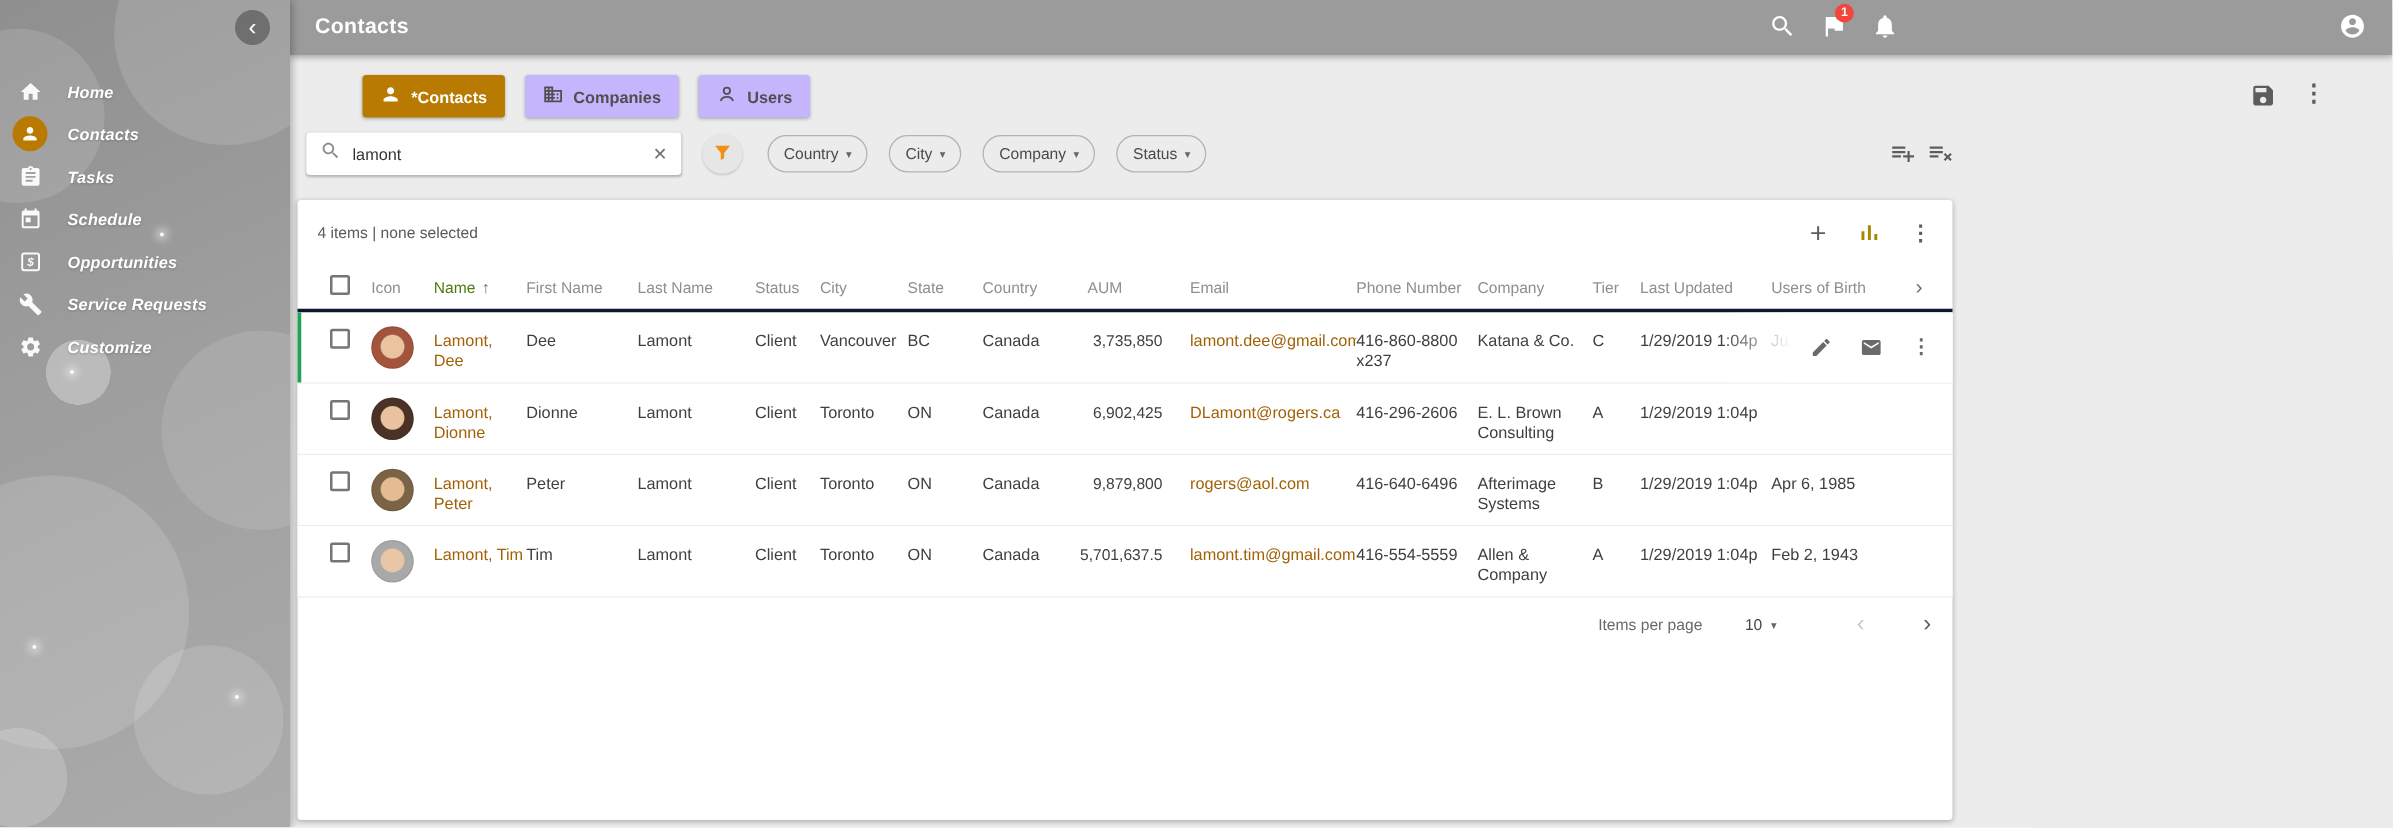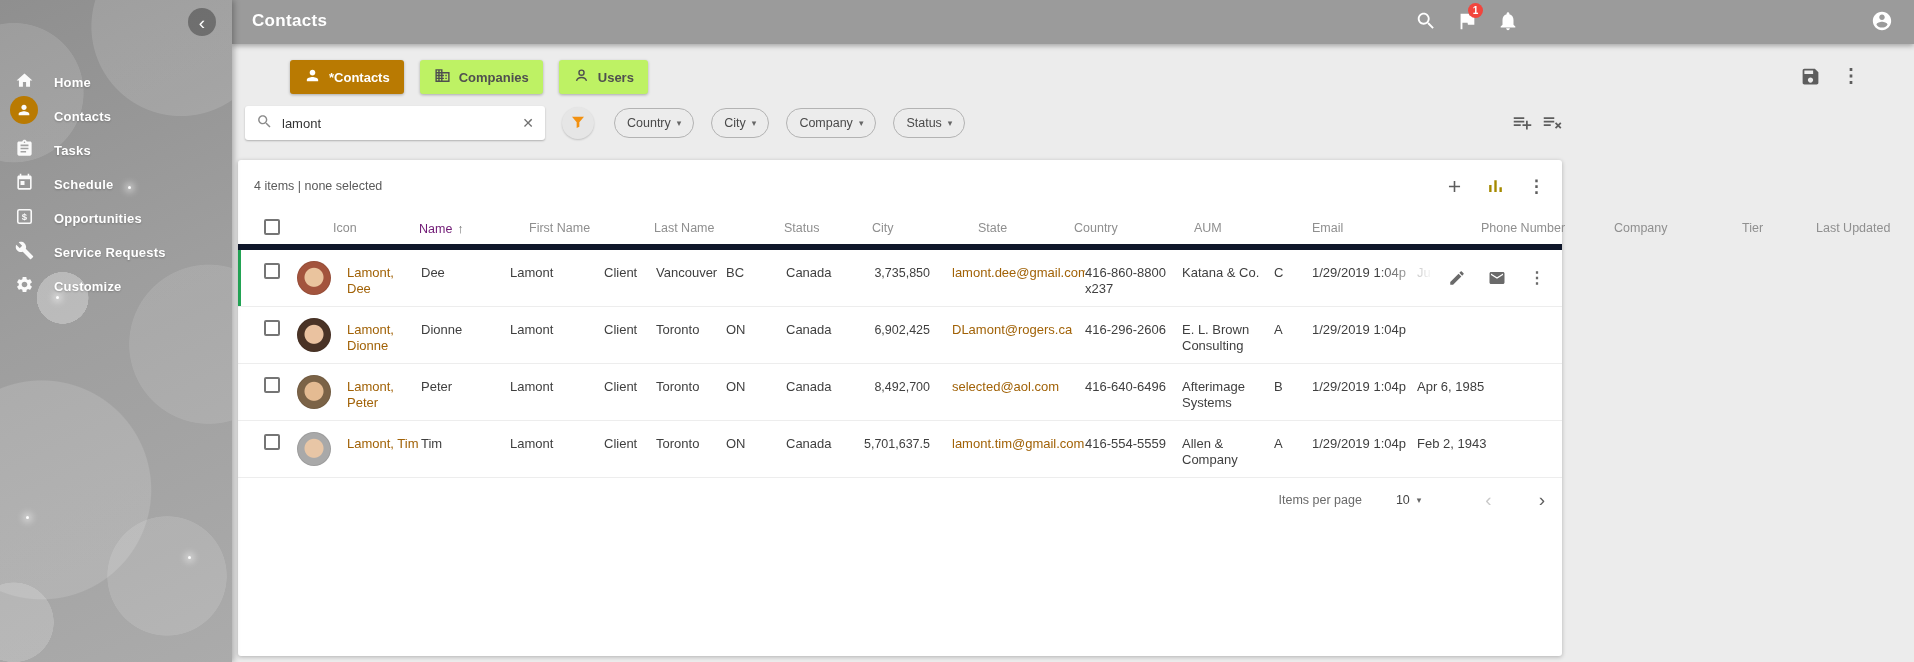--- a/index.html
+++ b/index.html
@@ -16,21 +16,21 @@
       radial-gradient(circle 80px at 90% 52%, rgba(255,255,255,.11) 99%, transparent 100%),
       radial-gradient(circle 110px at 18% 74%,rgba(255,255,255,.14) 99%, transparent 100%),
       radial-gradient(circle 60px at 72% 87%, rgba(255,255,255,.13) 99%, transparent 100%),
       radial-gradient(circle 40px at 6% 94%,  rgba(255,255,255,.18) 99%, transparent 100%),
       linear-gradient(155deg,#8f8f8f 0%, #9e9e9e 45%, #ababab 100%);
     box-shadow:2px 0 6px rgba(0,0,0,.28);
   }
   .collapse-btn { position:absolute; top:8px; right:16px; width:28px; height:28px; border:none; border-radius:50%;
     background:rgba(60,60,60,.50); color:#fff; font-size:19px; line-height:25px; text-align:center; cursor:pointer; }
   .nav { position:absolute; top:56px; left:0; right:0; }
-  .nav-item { display:flex; align-items:flex-end; height:34px; padding-left:14px; color:#fff; cursor:pointer; }
+  .nav-item { display:flex; align-items:center; height:34px; padding-left:14px; color:#fff; cursor:pointer;font-style:italic; }
   .nav-item.active { padding-left:10px; }
   .nav-icon { width:20px; height:20px; display:flex; align-items:center; justify-content:center; color:#fafafa; flex:none; }
   .nav-icon svg { width:19px; height:19px; }
   .nav-item.active .nav-icon { width:28px; height:28px; background:var(--accent-amber,#b97a02); border-radius:50%; }
   .nav-item.active .nav-icon svg { width:16px; height:16px; }
   .nav-label { margin-left:20px; font-size:13px; font-weight:700; letter-spacing:.2px; text-shadow:0 1px 2px rgba(0,0,0,.22); }
   .nav-item.active .nav-label { margin-left:16px; }
   .sparkle { position:absolute; width:3px; height:3px; border-radius:50%; background:#fff; box-shadow:0 0 7px 3px rgba(255,255,255,.55); }
 
   
@@ -40,21 +40,21 @@
   .topbar-icon { position:absolute; top:10px; width:24px; height:24px; color:#fff; cursor:pointer; background:none; border:none; }
   .topbar-icon svg { width:22px; height:22px; }
   .tb-search { left:1182px; } .tb-flag { left:1223px; } .tb-bell { left:1264px; } .tb-avatar { left:1638px; }
   .badge { position:absolute; top:-7px; left:13px; min-width:15px; height:15px; border-radius:8px; padding:0 3px;
     background:var(--badge-red,#f2453d); color:#fff; font-size:10px; line-height:15px; text-align:center; font-weight:700; }
 
   
   .content { position:absolute; left:232px; top:44px; width:1682px; height:618px; }
 
   .tabs { position:absolute; left:15px; top:16px; display:flex; gap:16px;padding-left:43px; }
-  .tab { display:flex; align-items:center; gap:8px; height:34px; padding:0 14px; background:#bef264; color:#4f4f4f;
+  .tab { display:flex; align-items:center; gap:8px; height:34px; padding:0 14px; background:#c4b5fd; color:#4f4f4f;
     font-size:13px; font-weight:700; border-radius:3px; box-shadow:0 1px 3px rgba(0,0,0,.28); cursor:pointer; border:none; }
   .tab svg { width:17px; height:17px; }
   .tab.active { background:var(--accent-amber,#b97a02); color:#fff; }
 
   .float-icon { position:absolute; width:24px; height:24px; color:#5d5d5d; cursor:pointer; background:none; border:none; }
   .float-icon svg { width:21px; height:21px; }
   .save-btn { left:1566px; top:22px; }
   .tabs-more { left:1607px; top:20px; font-size:19px; font-weight:700; color:#5d5d5d; text-align:center; line-height:24px; }
   .pl-add { left:1278px; top:68px; }
   .pl-remove { left:1308px; top:68px; }
@@ -79,38 +79,38 @@
   .card-toolbar { height:52px; display:flex; align-items:center; padding:0 16px; }
   .summary { font-size:12.5px; color:#5a5a5a; }
   .toolbar-actions { margin-left:auto; display:flex; align-items:center; gap:22px; color:#5d5d5d; }
   .toolbar-actions .tbtn { background:none; border:none; cursor:pointer; color:#5d5d5d; width:19px; height:19px; }
   .toolbar-actions svg { width:19px; height:19px; display:block; }
   .chart-btn { color:var(--chart-icon-olive,#a58a00) !important; }
   .more-glyph { font-size:17px; font-weight:700; line-height:19px; text-align:center; }
 
   .thead, .trow { display:grid; padding-left:26px;
     grid-template-columns:33px 50px 74px 89px 94px 52px 70px 60px 70px 90px 139px 97px 92px 38px 105px 111px minmax(20px,1fr); }
-  .thead { height:38px; align-items:center; border-bottom:6px solid #0f172a; color:#8f8f8f; font-size:12.5px;gap:36px; }
+  .thead { height:38px; align-items:center; border-bottom:3px solid #0f172a; color:#8f8f8f; font-size:12.5px; }
   .trow { position:relative; height:57px; border-bottom:1px solid #ededed; font-size:13px; color:#3f3f3f; background:#fff; }
   .cell { padding-top:15px; line-height:16px; }
   .checkbox { display:inline-block; width:16px; height:16px; border:2px solid #757575; border-radius:2px; cursor:pointer; }
   .trow .checkbox { margin-top:13px; }
   .avatar { display:inline-block; width:34px; height:34px; border-radius:50%; margin-top:11px;
     box-shadow:inset 0 0 0 1px rgba(0,0,0,.08); }
   .av0 { background:radial-gradient(circle at 50% 48%, #eac49e 0 9px, #a3543d 10px); }
   .av1 { background:radial-gradient(circle at 50% 48%, #eac2a0 0 9px, #4a3326 10px); }
   .av2 { background:radial-gradient(circle at 50% 48%, #e4bb92 0 9px, #7b6347 10px); }
   .av3 { background:radial-gradient(circle at 50% 48%, #e8c6a6 0 9px, #a9a9a9 10px); }
   .muted { color:#a16207; }
   .c-aum { text-align:right; padding-right:16px; white-space:nowrap; font-size:12.5px; }
   .thead .c-aum { text-align:left; padding-left:14px; padding-right:0; font-size:12.5px; }
   .c-email { padding-left:6px; white-space:nowrap; overflow:hidden; }
   .c-upd { white-space:nowrap; }
   .sort { color:#6e6e6e; margin-left:5px; font-size:13px; }
-  .th-name { color:#701a75; }
+  .th-name { color:#4d7c0f; }
   .th-next { justify-self:end; padding-right:24px; color:#6e6e6e; font-size:17px; cursor:pointer; background:none; border:none; }
   .row-ind { position:absolute; left:0; top:0; width:3px; height:100%; background:var(--row-indicator-green,#23a455); }
   .row-actions { position:absolute; right:0; top:0; height:100%; display:flex; align-items:center; gap:22px;
     padding:0 16px 0 70px; background:linear-gradient(90deg, rgba(255,255,255,0), #fff 30%); color:#6a6a6a; }
   .row-actions .rbtn { background:none; border:none; cursor:pointer; color:#6a6a6a; width:18px; height:18px; }
   .row-actions svg { width:18px; height:18px; display:block; }
   .row-actions .more-glyph { font-size:16px; line-height:18px; }
 
   .card-footer { height:44px; display:flex; align-items:center; justify-content:flex-end; font-size:12.5px; color:#6a6a6a; padding-right:17px;gap:20px; }
   .ipp-label { margin-right:14px; }
@@ -367,22 +367,22 @@
       <div class="trow">
         <div><span class="checkbox"></span></div>
         <div><span class="avatar av2"></span></div>
         <div class="cell muted">Lamont, Peter</div>
         <div class="cell">Peter</div>
         <div class="cell">Lamont</div>
         <div class="cell">Client</div>
         <div class="cell">Toronto</div>
         <div class="cell">ON</div>
         <div class="cell">Canada</div>
-        <div class="cell c-aum">8,492,700</div>
-        <div class="cell c-email muted">selected@aol.com</div>
+        <div class="cell c-aum">9,879,800</div>
+        <div class="cell c-email muted">rogers@aol.com</div>
         <div class="cell">416-640-6496</div>
         <div class="cell">Afterimage Systems</div>
         <div class="cell">B</div>
         <div class="cell c-upd">1/29/2019 1:04p</div>
         <div class="cell">Apr 6, 1985</div>
         <div></div>
       </div>
 
       <div class="trow">
         <div><span class="checkbox"></span></div>

